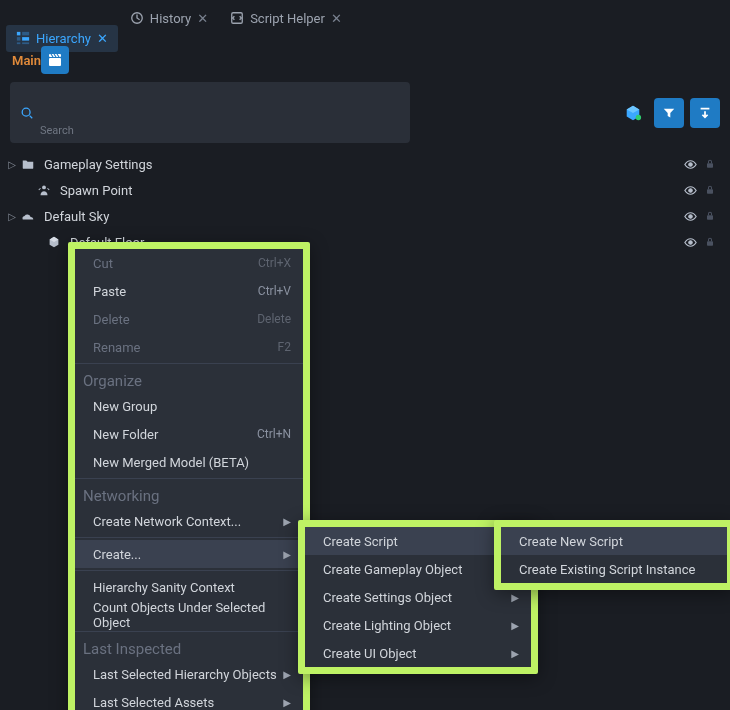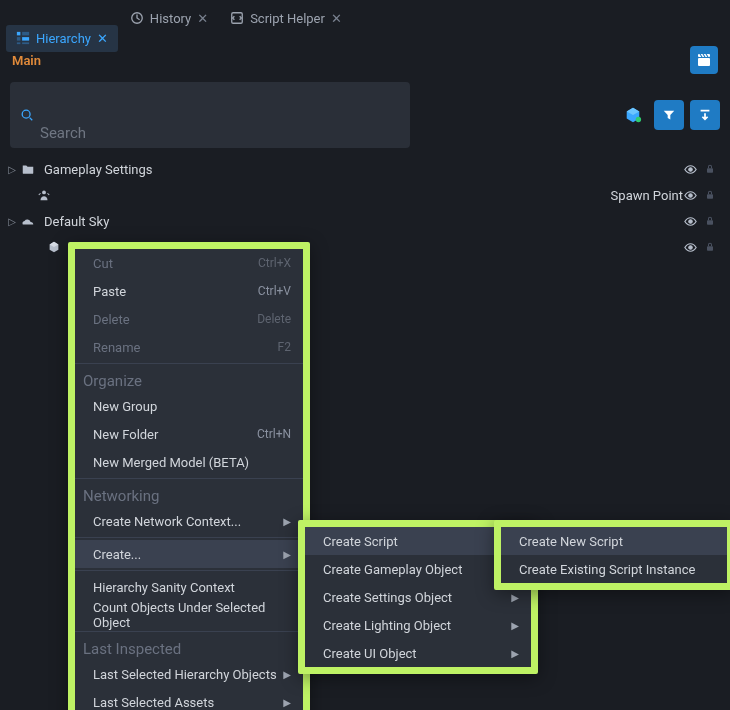--- a/index.html
+++ b/index.html
@@ -7,28 +7,28 @@
 
   
   .tabs { display: flex; align-items: center; height: 36px; background: #1a1d23; padding: 0 6px; gap: 2px; }
   .tab { display: flex; align-items: center; gap: 6px; padding: 6px 10px; color: #9ca3af; border-radius: 3px; cursor: pointer; }
   .tab.active { background: #263445; color: #3ba7ff; margin-top: 40px; }
   .tab .tab-icon svg { display:block; }
   .tab .close { color: #7a8290; font-size: 13px; line-height: 1; }
   .tab.active .close { color: #3ba7ff; }
 
   
-  .panel-header { display: flex; align-items: center; justify-content: space-between; padding: 10px 12px 0 12px; }
+  .panel-header { display: flex; align-items: center; justify-content: flex-start; padding: 10px 12px 0 12px; }
   .panel-title { color: #e08a3a; font-weight: 600; font-size: 13px; }
   .panel-header .right-btn { background: #1f7bc4; border-radius: 4px; width: 28px; height: 28px; display:flex; align-items:center; justify-content:center; }
 
   
   .search-row { display: flex; align-items: center; gap: 6px; padding: 8px 10px; }
   .search { flex: 0 0 400px; display: flex; align-items: center; gap: 6px; background: #2a2f38; border-radius: 4px; padding: 6px 10px; }
-  .search input { background: transparent; border: none; outline: none; color: #f97316; font-size: 15px; width: 100%; margin-top: 36px; }
+  .search input { background: transparent; border: none; outline: none; color: #f97316; font-size: 11px; width: 100%; margin-top: 36px; }
   .search input::placeholder { color: #6f7682; }
   .spacer { flex: 1; }
   .toolbar-right { display:flex; gap:6px; align-items:center; }
   .tool-btn { width: 30px; height: 30px; border-radius: 4px; display:flex; align-items:center; justify-content:center; cursor:pointer; }
   .tool-btn.plain { color: #3ba7ff; }
   .tool-btn.filled { background: #1f7bc4; color: #fff; }
 
   
   .hier-list { padding: 0 6px 0 0; }
   .hier-row { display: flex; align-items: center; height: 26px; padding: 0 8px 0 6px; cursor:pointer; }
@@ -157,21 +157,21 @@
           </svg>
         </span>
         <span class="lock">
           <svg width="12" height="12" viewBox="0 0 16 16" fill="#4a5160">
             <rect x="4" y="7" width="8" height="6" rx="1"></rect>
             <path d="M6 7V5a2 2 0 114 0v2" fill="none" stroke="#4a5160" stroke-width="1.4"></path>
           </svg>
         </span>
       </span>
     </div>
-    <div class="hier-row" style="padding-left: 22px; text-align: right;">
+    <div class="hier-row" style="padding-left: 22px;">
       <span class="arrow"></span>
       <span class="row-icon">
         <svg width="14" height="14" viewBox="0 0 16 16" fill="#b7bfcc">
           <circle cx="8" cy="5" r="2.2"></circle>
           <path d="M4 14c0-3 2-4.5 4-4.5s4 1.5 4 4.5z"></path>
           <path d="M2 8l2-2M14 8l-2-2" stroke="#b7bfcc" stroke-width="1.2"></path>
         </svg>
       </span>
       <span class="row-label">Spawn Point</span>
       <span class="row-icons-right">

